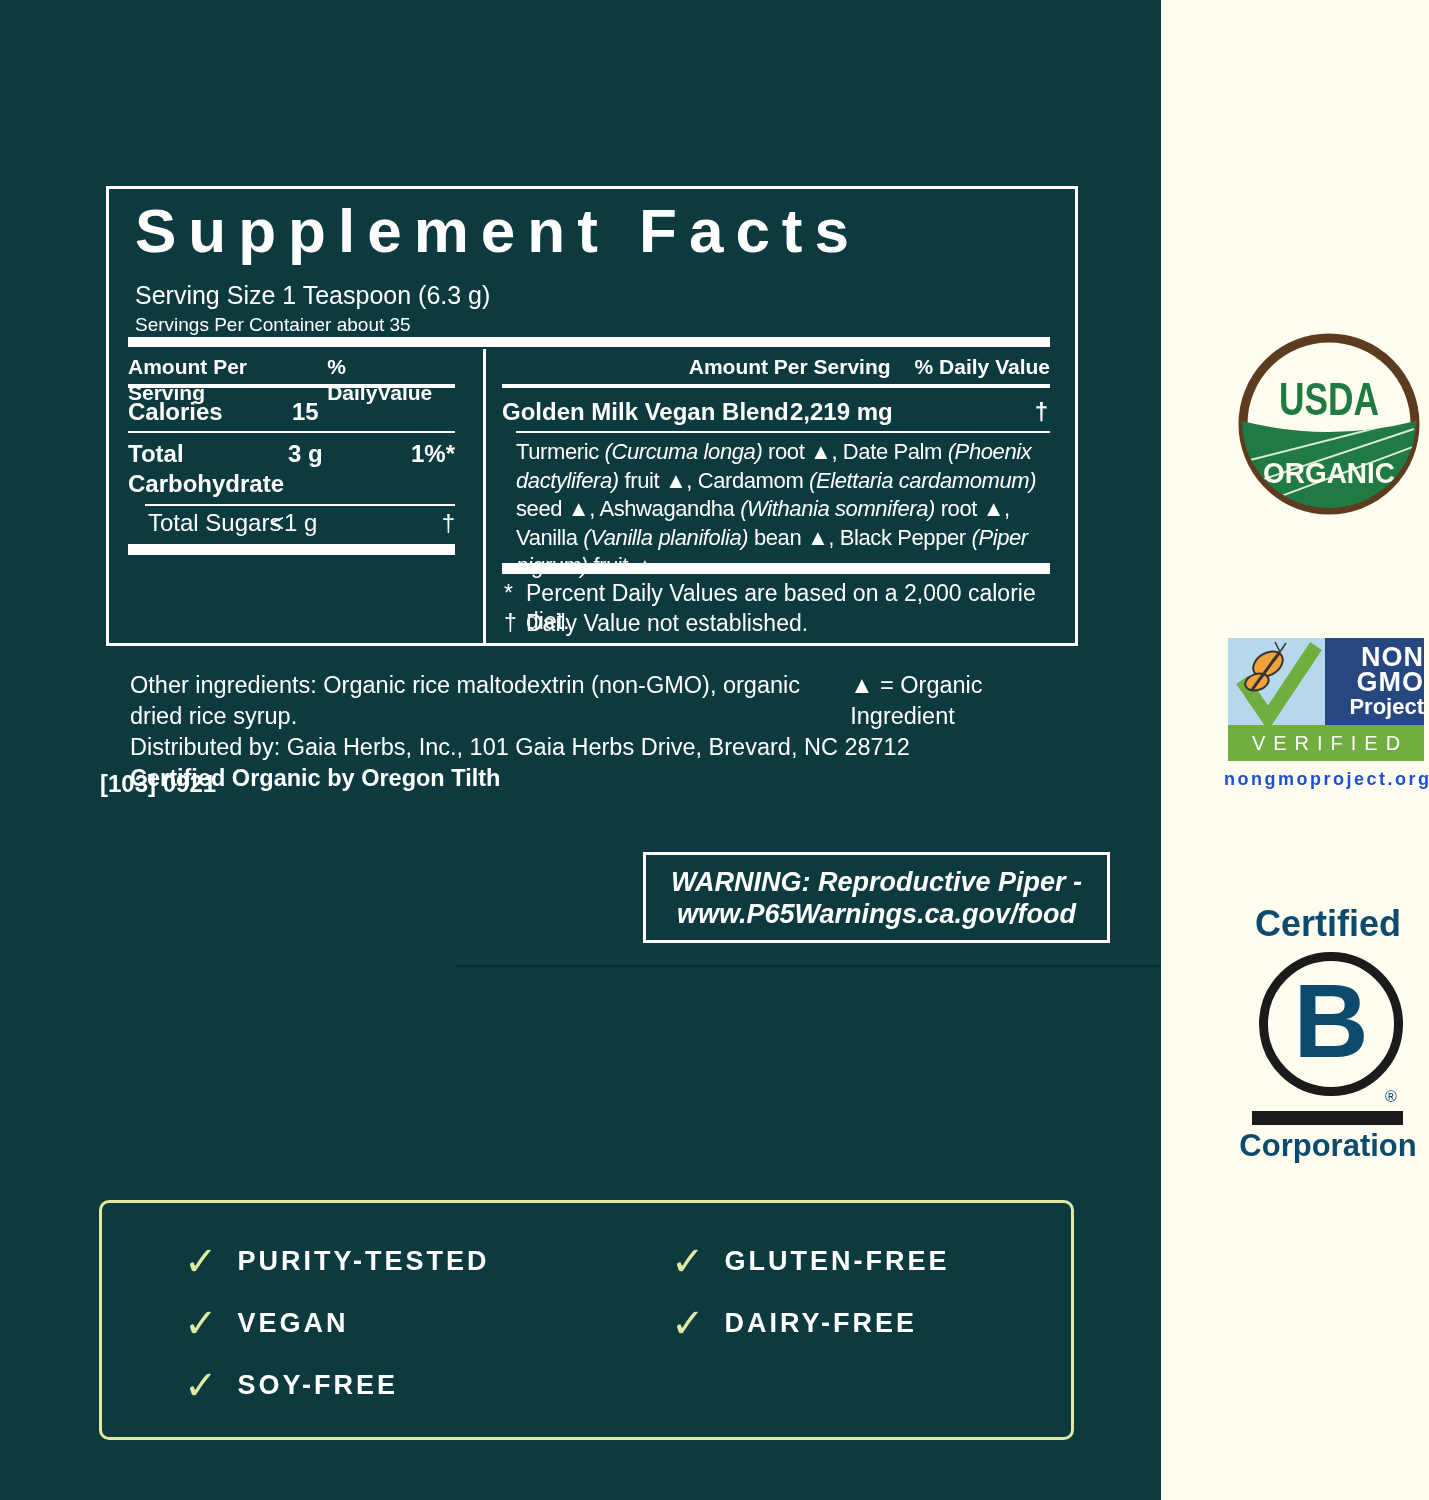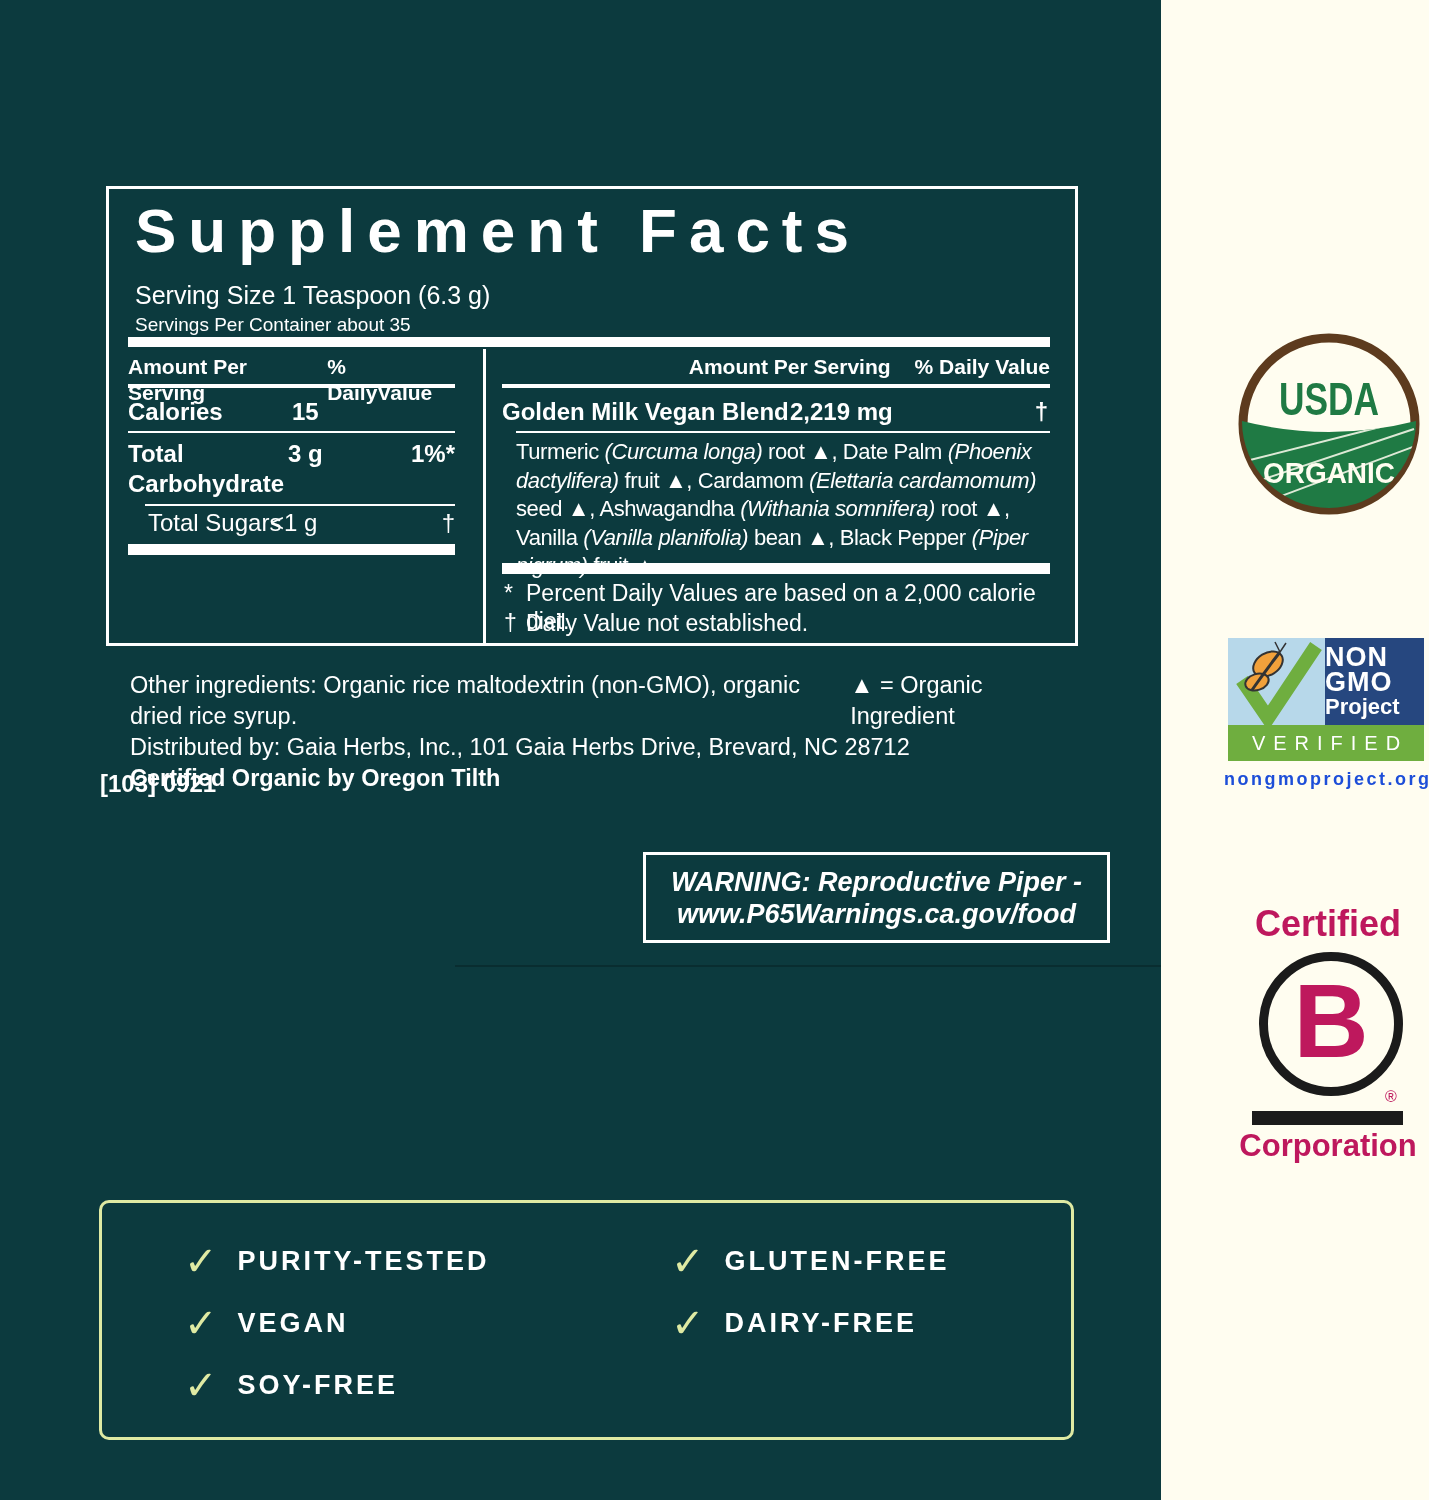--- a/index.html
+++ b/index.html
@@ -81,30 +81,30 @@
 
   
   .usda-seal{position:absolute;left:1238px;top:333px;width:182px;height:182px;}
   .usda-seal text{font-family:"Liberation Sans",sans-serif;font-weight:700;}
 
   
   .nongmo{position:absolute;left:1228px;top:638px;width:196px;}
   .nongmo-top{display:flex;height:87px;}
   .nongmo-sky{width:97px;height:87px;background:var(--nongmo-sky,#b7d8ea);position:relative;overflow:hidden;}
   .nongmo-blue{width:99px;height:87px;background:var(--nongmo-blue,#26477f);display:flex;flex-direction:column;
-    align-items:flex-start;justify-content:center;}
+    align-items:flex-end;justify-content:center;}
   .nongmo-blue .big{color:#fff;font-size:27px;line-height:25px;font-weight:700;letter-spacing:1px;}
   .nongmo-blue .small{color:#fff;font-size:22px;line-height:24px;font-weight:700;}
   .nongmo-band{height:36px;background:var(--nongmo-green,#6fae3f);display:flex;align-items:center;justify-content:center;}
   .nongmo-band span{color:#fff;font-size:20px;letter-spacing:8px;padding-left:8px;}
   .nongmo-url{margin-top:8px;text-align:center;color:#1d4ed8;font-size:18px;letter-spacing:2.5px;white-space:nowrap;
     margin-left:-4px;font-weight:700;}
 
   
-  .bcorp *{color:#be185d;}
+  .bcorp *{color:#0c4a6e;}
   .bcorp-certified{position:absolute;left:1328px;top:903px;transform:translateX(-50%);font-size:36px;font-weight:700;}
   .bcorp-circle{position:absolute;left:1259px;top:952px;width:144px;height:144px;border:9px solid #1b1b1b;
     border-radius:50%;box-sizing:border-box;display:flex;align-items:center;justify-content:center;}
   .bcorp-b{font-size:104px;font-weight:700;line-height:104px;padding-bottom:6px;}
   .bcorp-reg{position:absolute;left:1385px;top:1088px;font-size:16px;}
   .bcorp-bar{position:absolute;left:1252px;top:1111px;width:151px;height:14px;background:#1b1b1b;}
   .bcorp-corporation{position:absolute;left:1328px;top:1128px;transform:translateX(-50%);font-size:31px;font-weight:700;}
 </style>
 </head>
 <body>

